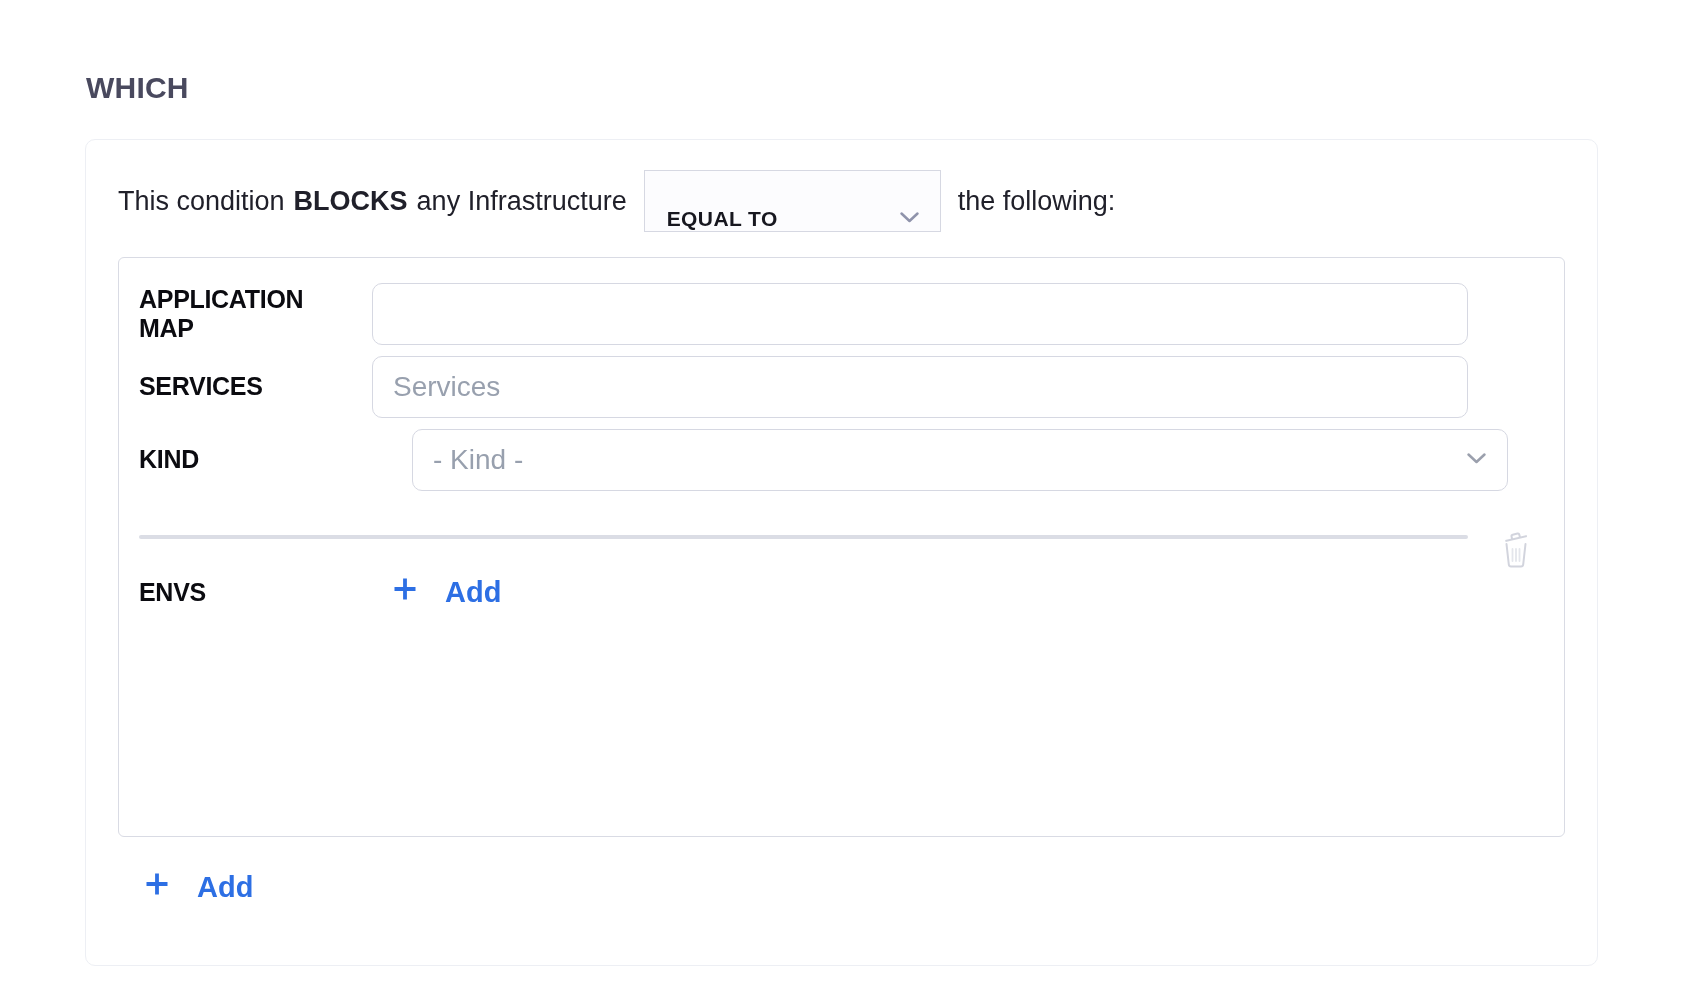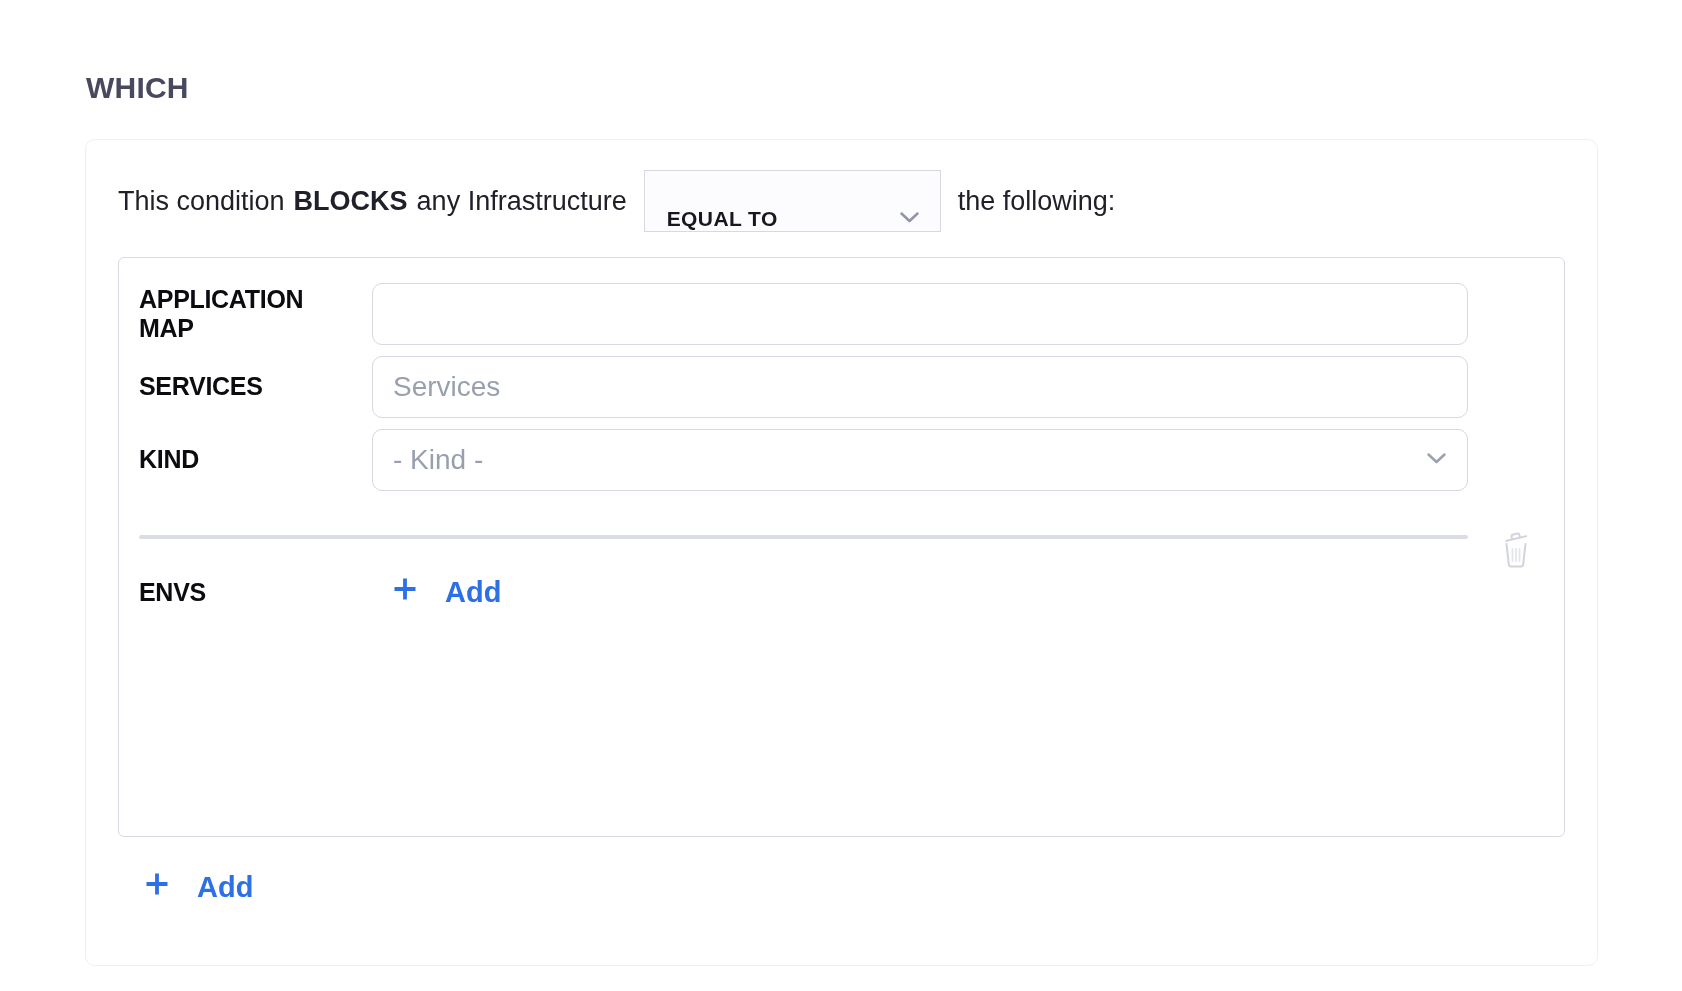--- a/index.html
+++ b/index.html
@@ -75,21 +75,21 @@
     padding: 0 20px;
     outline: none; background: #ffffff;
   }
   .text-input::placeholder { color: #98a0ae; opacity: 1; }
 
   .select-box {
     width: 100%; height: 62px;
     border: 1px solid #d6d8e2; border-radius: 10px;
     display: flex; align-items: center; justify-content: space-between;
     padding: 0 20px;
-    background: #ffffff; cursor: pointer;
+    background: #ffffff; cursor: pointer; margin-left: 40px;
   }
   .select-placeholder { font-size: 28px; color: #98a0ae; }
 
   .divider {
     height: 4px; border-radius: 2px;
     background: #dbdde5;
     margin-top: 44px;
   }
 
   .envs-row {

